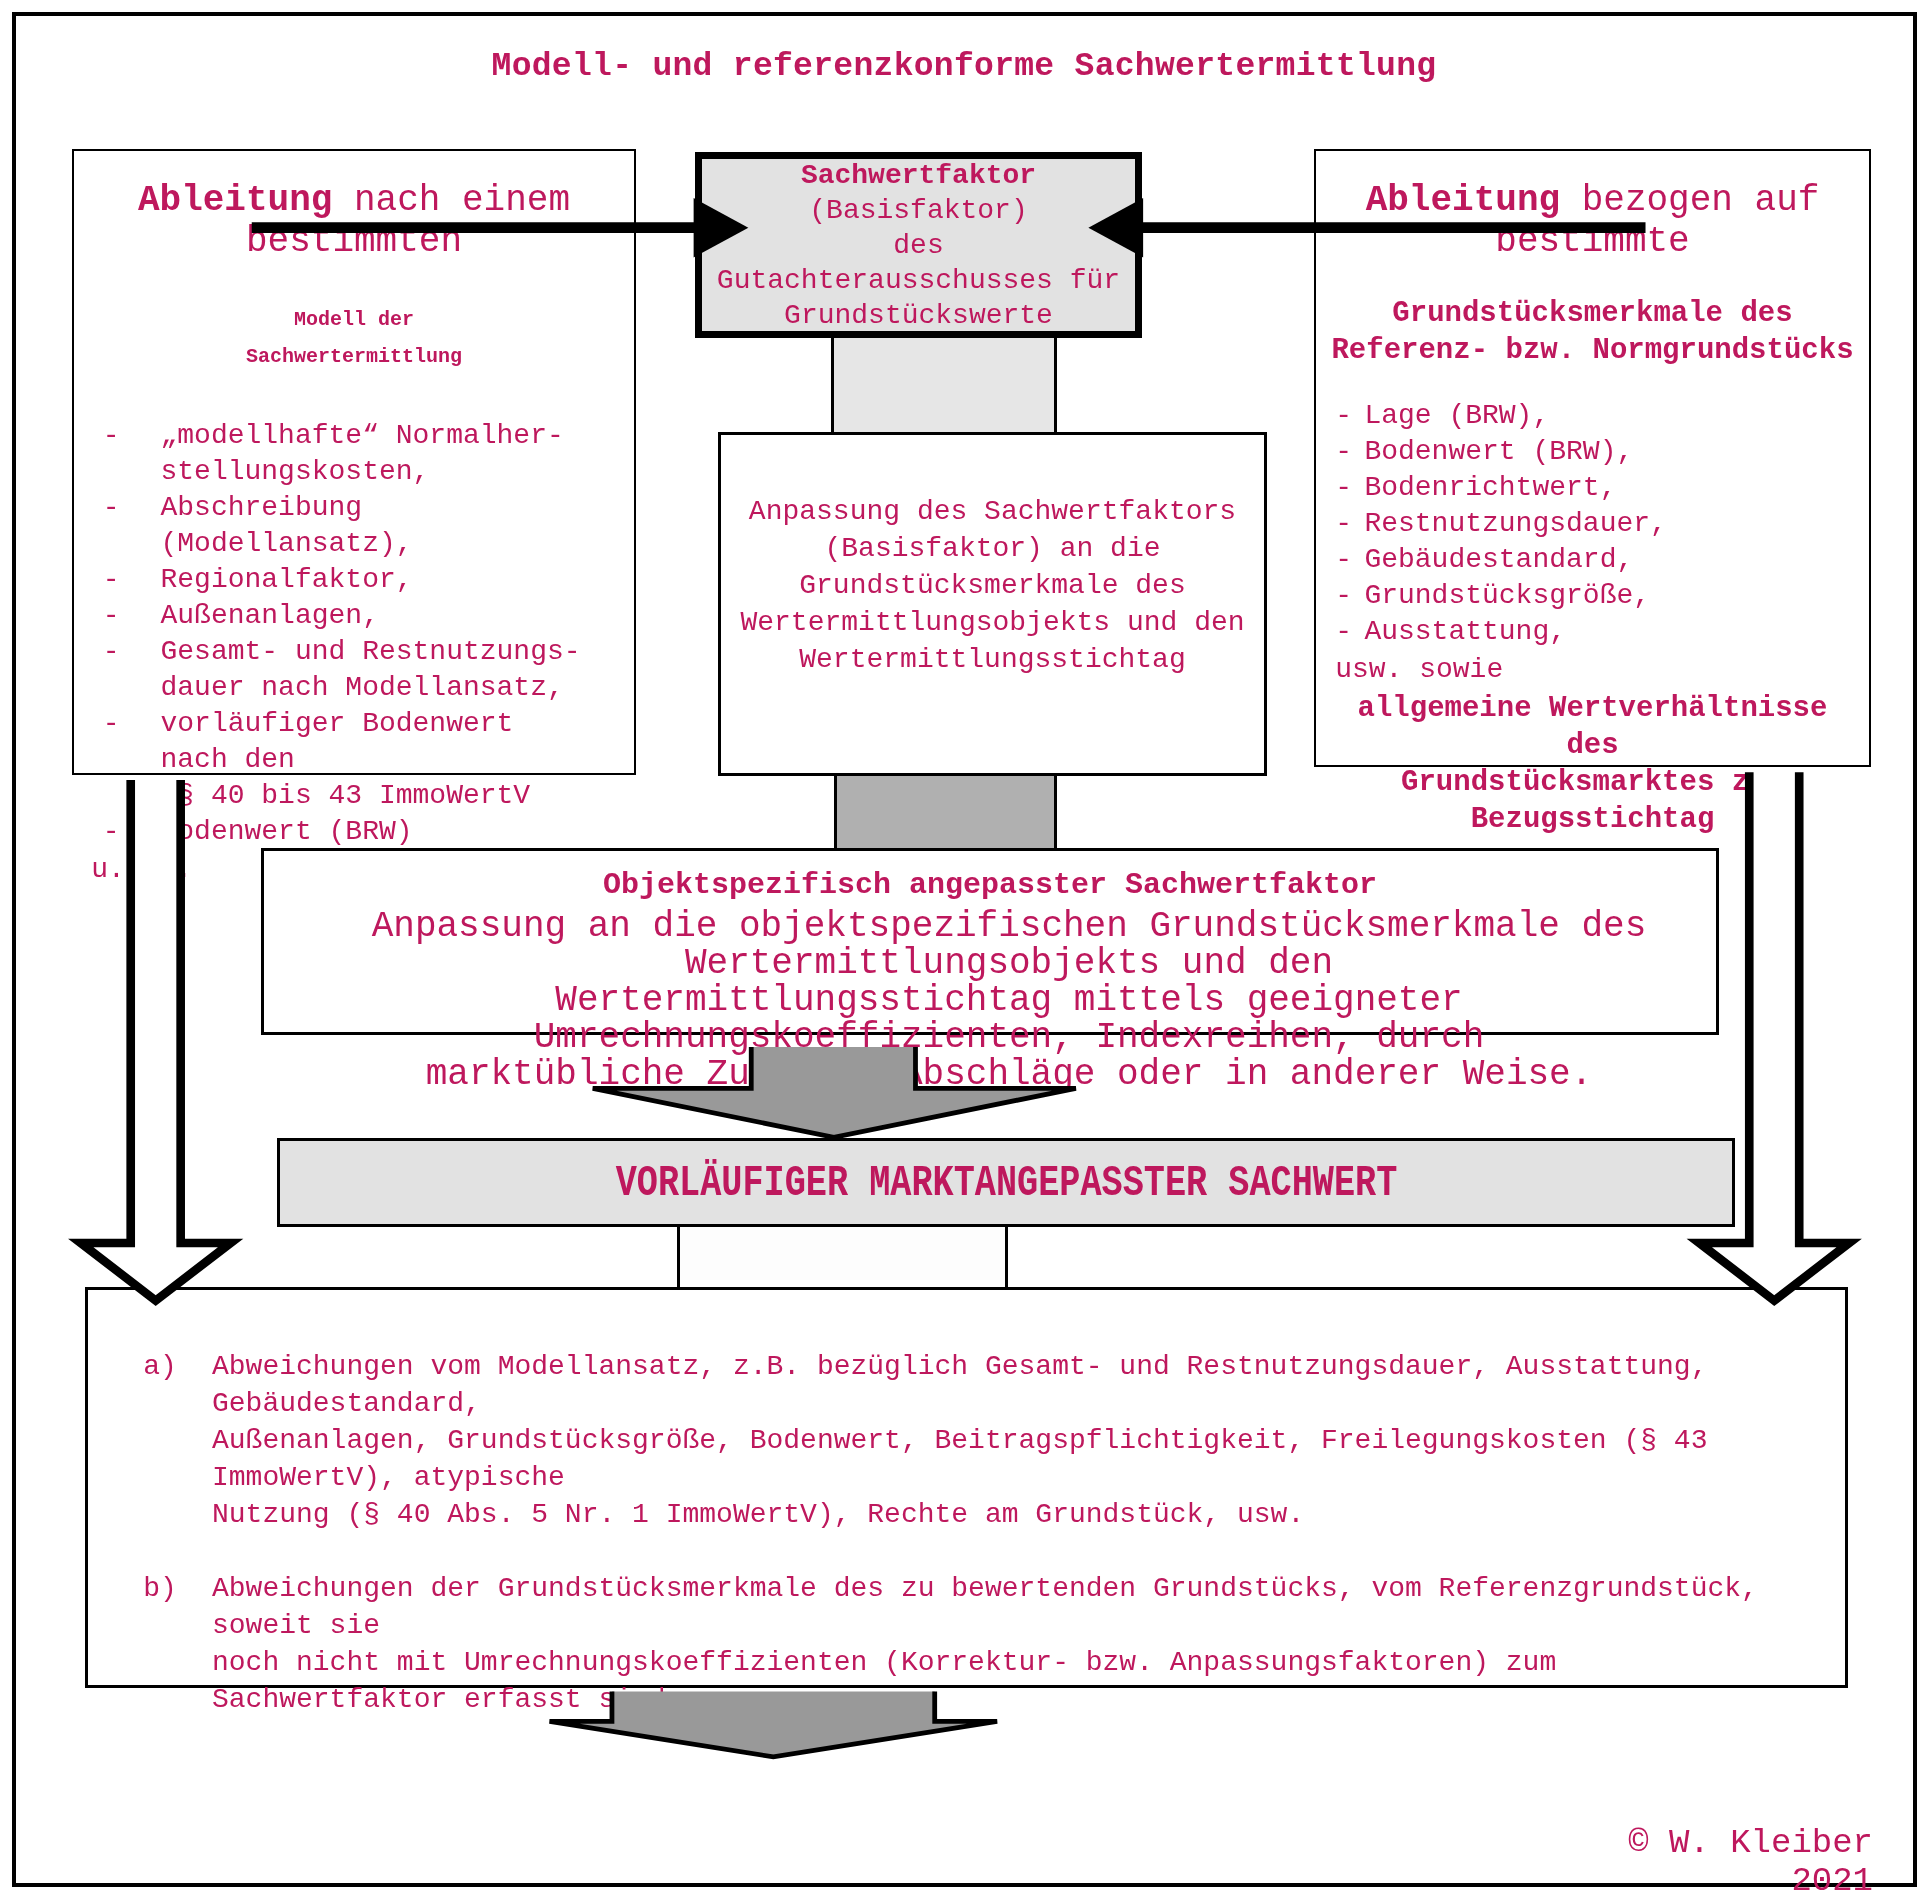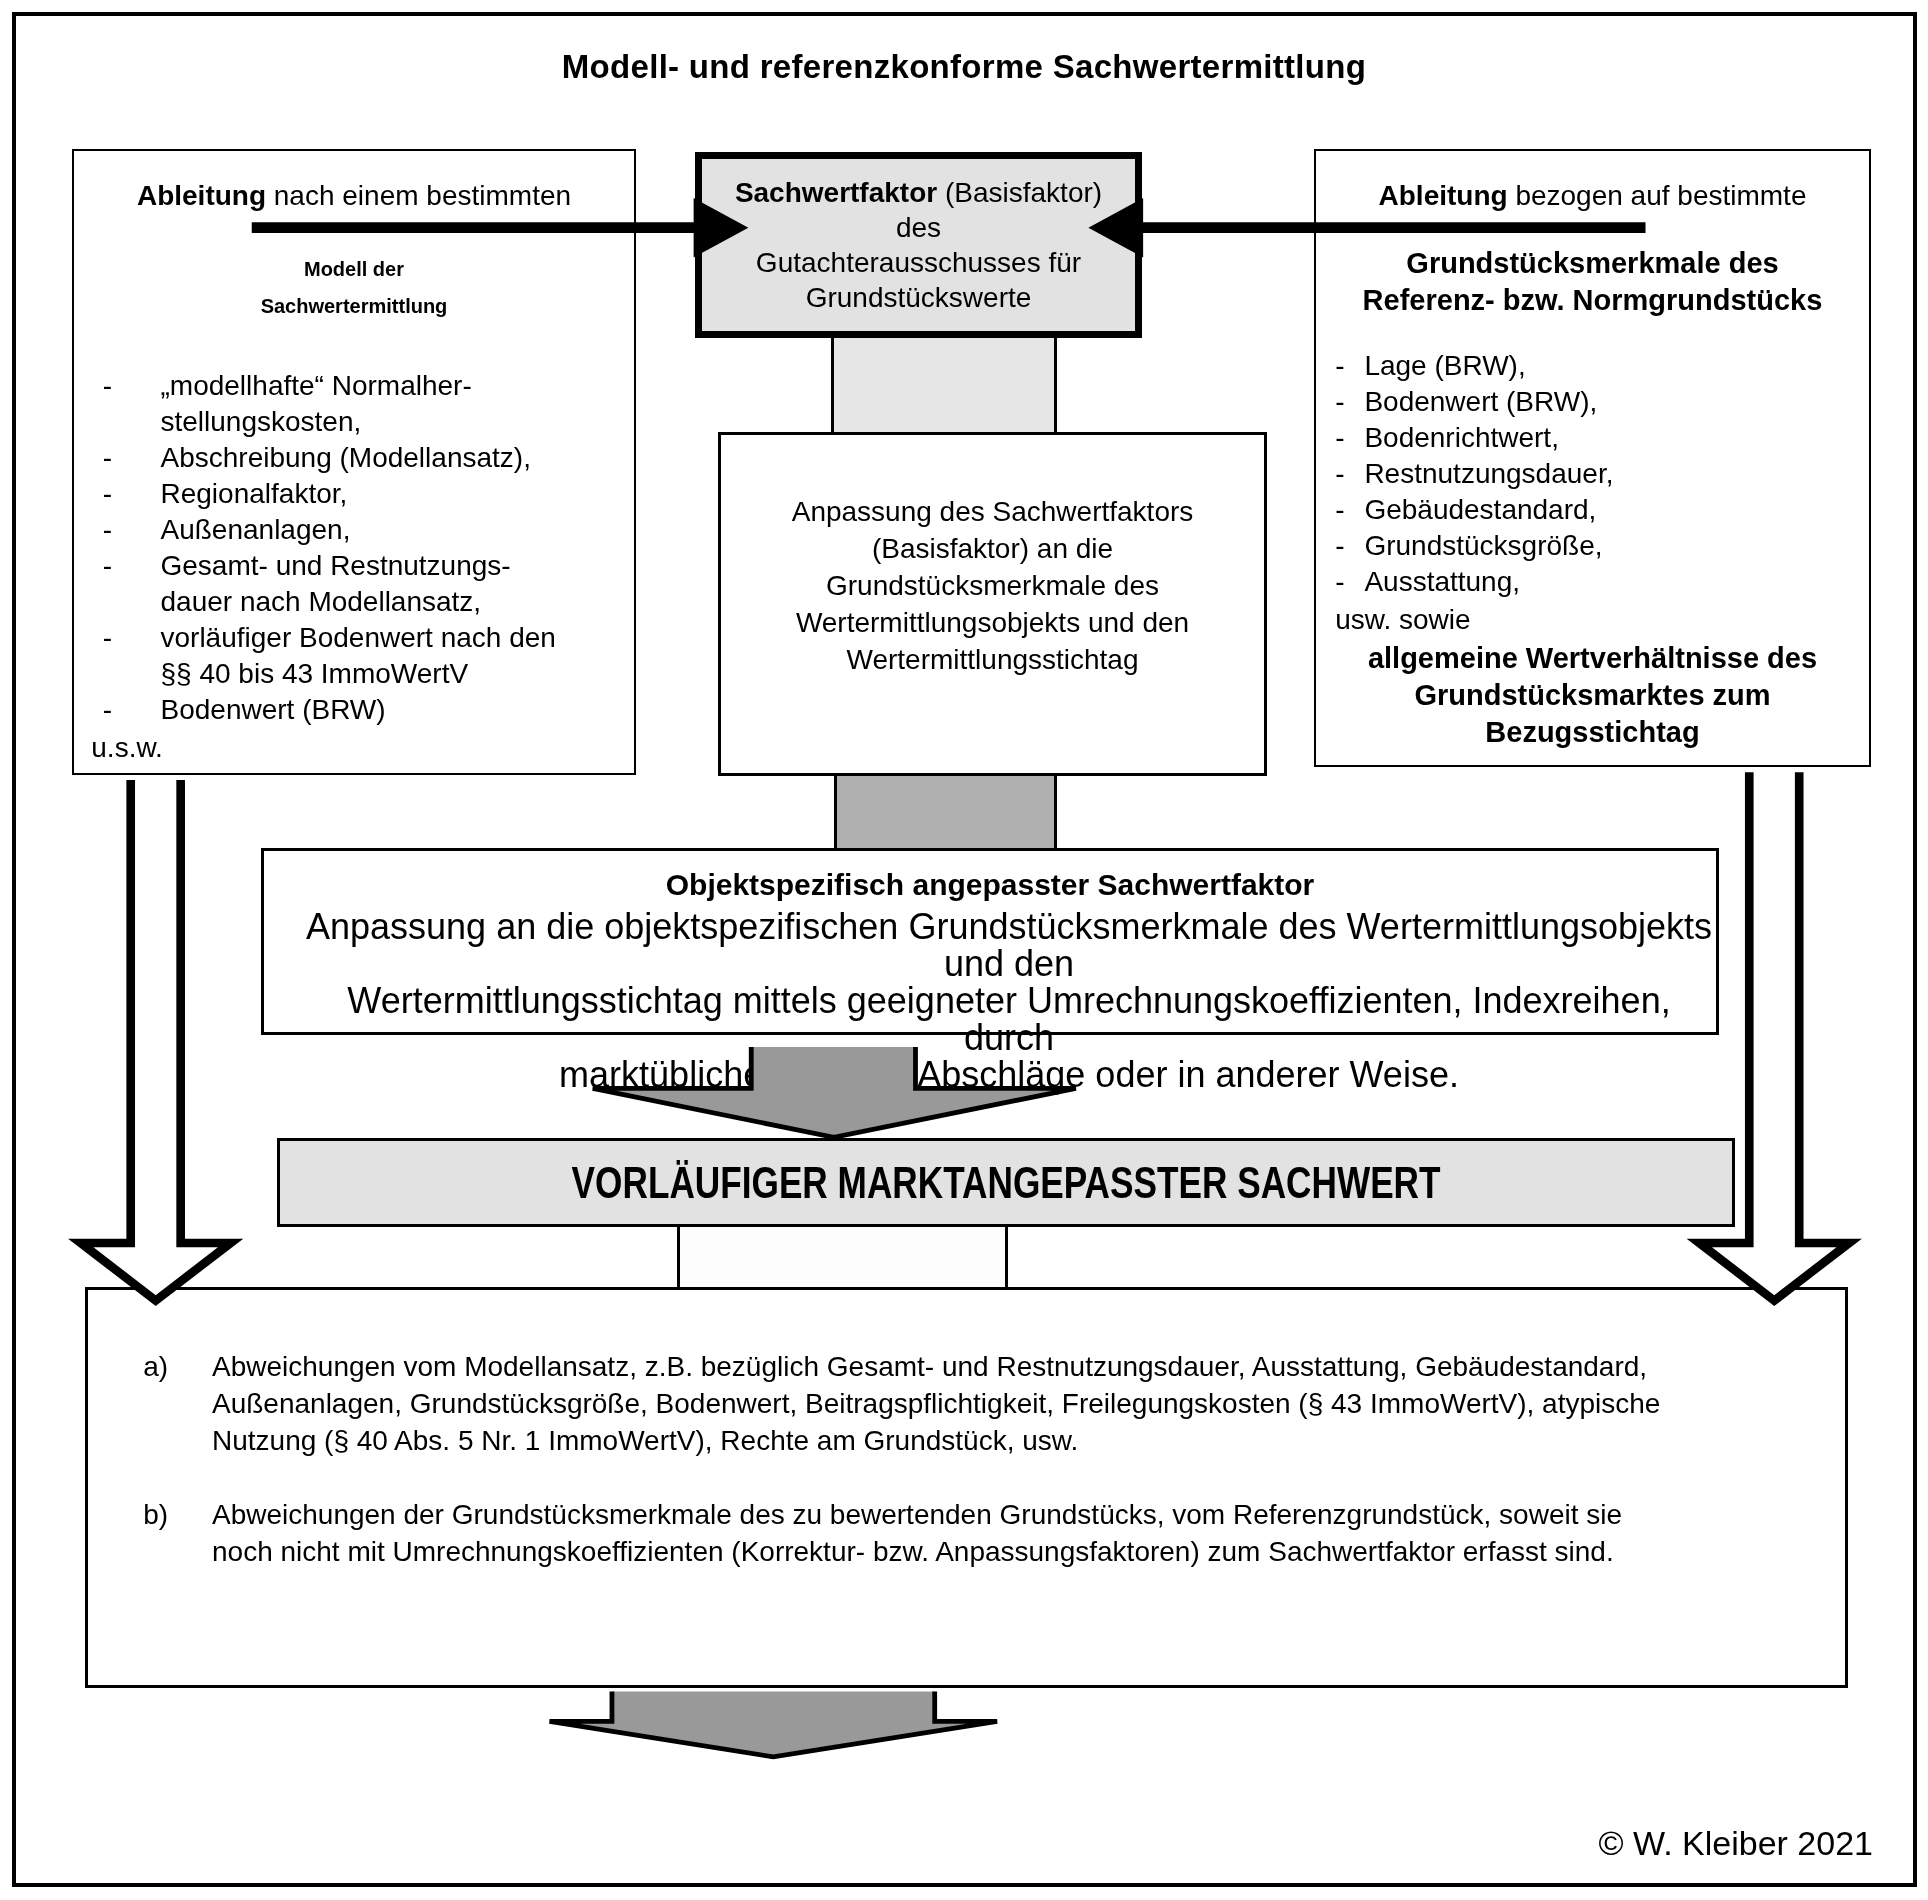--- a/index.html
+++ b/index.html
@@ -1,35 +1,35 @@
 <!DOCTYPE html>
 <html><head>
 <meta charset="utf-8">
 <style>
   html,body{margin:0;padding:0;background:#fff;}
   *{box-sizing:border-box;}
   #canvas{
     position:relative;width:1928px;height:1900px;background:#fff;
-    font-family:Liberation Sans, sans-serif;color:#000000;
+    font-family:Liberation Mono, monospace;color:#be185d;
     overflow:hidden;
   }
   .frame{position:absolute;left:11.5px;top:11.5px;width:1905px;height:1875px;border:4.8px solid #000;}
   .title{position:absolute;left:0;top:48px;width:100%;text-align:center;
          font-size:33px;font-weight:bold;letter-spacing:0.3px;}
   .box{position:absolute;border:2.9px solid #000;background:#fff;z-index:10;}
   .b{font-weight:bold;}
   .pre{white-space:pre-line;}
 
   
   .box-left{left:72px;top:149px;width:564px;height:626px;padding:29px 11.5px 0;}
   .box-center{left:695px;top:152px;width:447px;height:186px;background:#e2e2e2;border-width:7.7px;
               display:flex;flex-direction:column;justify-content:center;text-align:center;
               font-size:28px;line-height:35px;}
   .box-right{left:1314px;top:149px;width:557px;height:618px;padding:29px 13.4px 0;}
-  .intro{text-align:center;font-size:28px;}
+  .intro{text-align:center;font-size:36px;}
   .box-heading{font-weight:bold;font-size:20px;line-height:37px;text-align:center;margin-top:39px;}
   .box-right .box-heading{font-size:29px;margin-top:33px;}
   .dash-list{margin-top:43px;font-size:28px;line-height:36px;}
   .box-right .dash-list{margin-top:29px;line-height:36px;}
   .li{display:flex;align-items:flex-start;}
   .li .dash{flex:0 0 75px;padding-left:17.3px;}
   .box-right .li .dash{flex:0 0 35px;padding-left:5.8px;}
   .li .li-text{max-width:423px;}
   .list-footer{font-size:28px;line-height:36px;padding-left:5.8px;margin-top:1.9px;}
   .right-tail{font-size:28px;line-height:36px;padding-left:5.8px;margin-top:1.9px;}

